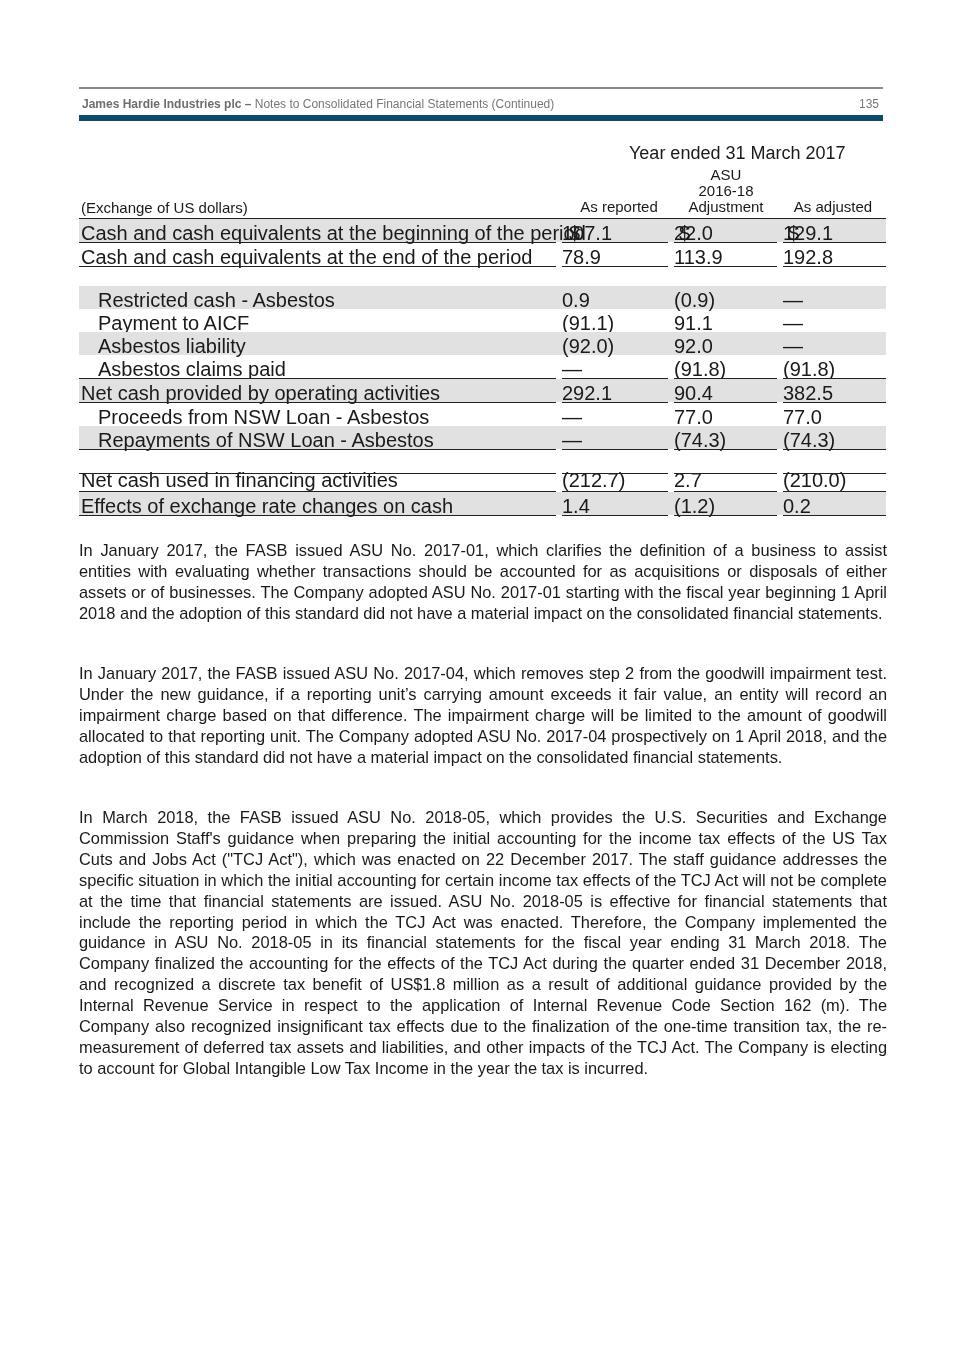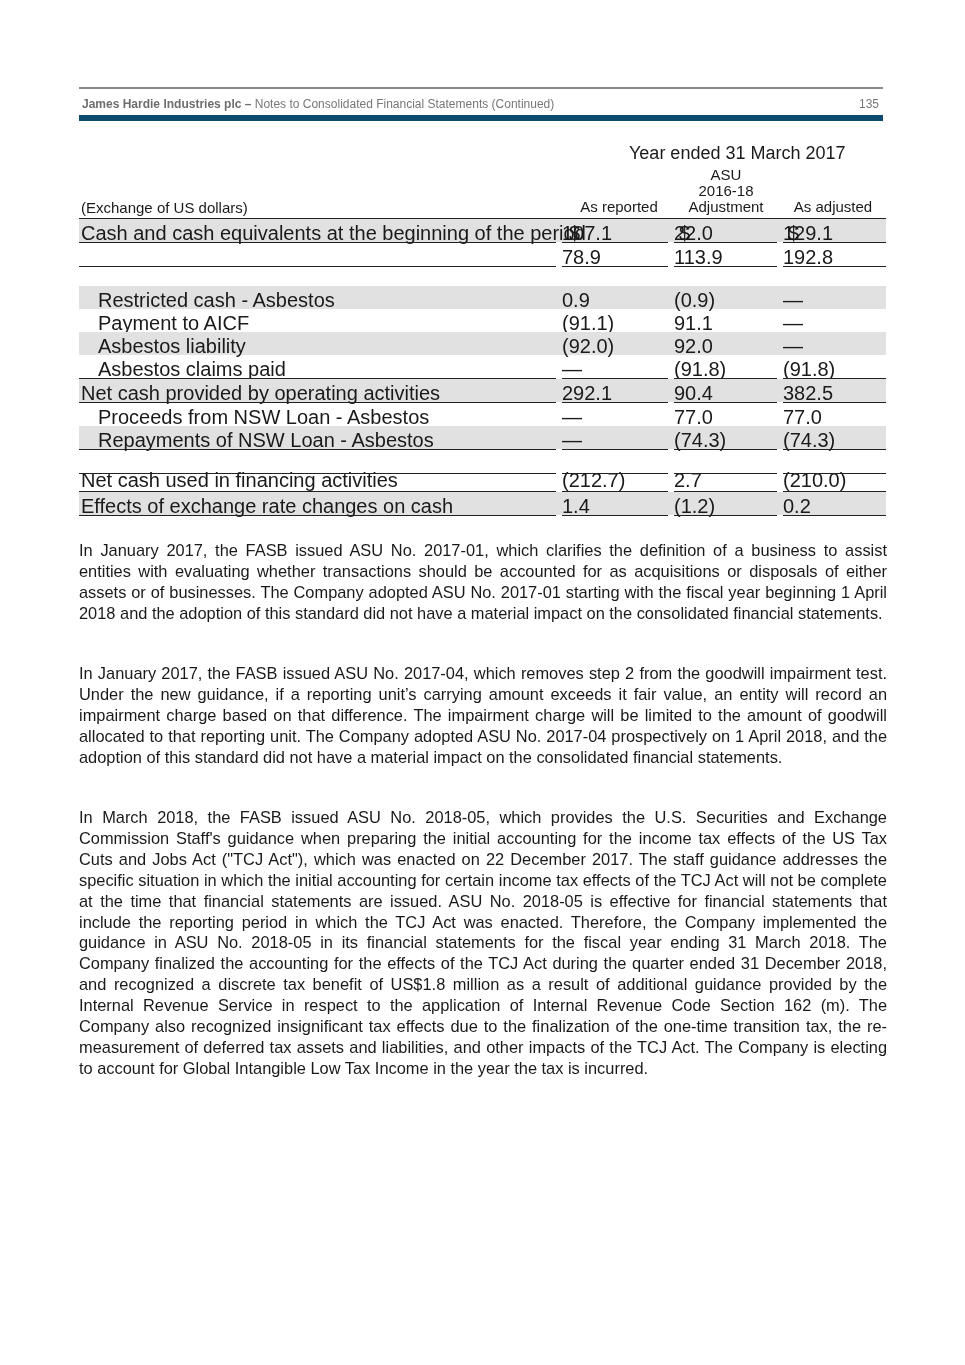--- a/index.html
+++ b/index.html
@@ -73,20 +73,21 @@
     <span class="dol d3">$</span>
     <span class="cell c3">129.1</span>
   </div>
   <div class="rule lbl-r" style="top:101px;"></div>
   <div class="rule r1" style="top:101px;"></div>
   <div class="rule r2" style="top:101px;"></div>
   <div class="rule r3" style="top:101px;"></div>
 
   <div class="row" style="top:102px;">
     <div class="lbl-bg"></div>
+    <span class="lbl">Cash and cash equivalents at the end of the period</span>
     <span class="cell c1">78.9</span>
     <span class="cell c2">113.9</span>
     <span class="cell c3">192.8</span>
   </div>
   <div class="rule lbl-r" style="top:125px;"></div>
   <div class="rule r1" style="top:125px;"></div>
   <div class="rule r2" style="top:125px;"></div>
   <div class="rule r3" style="top:125px;"></div>
 
   <div class="row shade indent" style="top:145px;">

